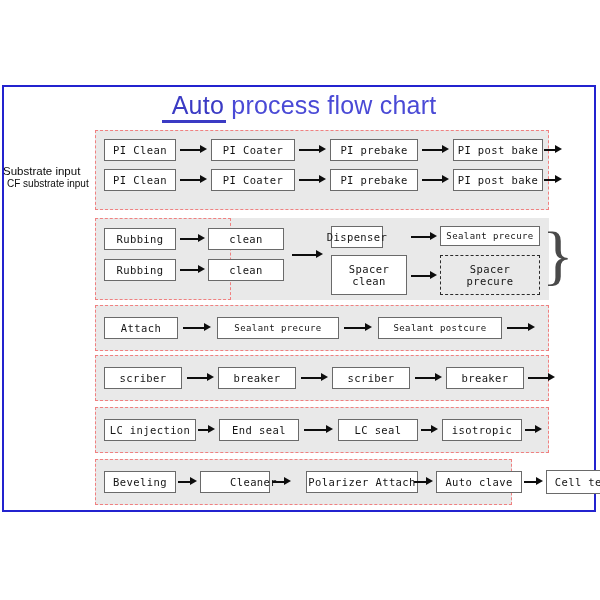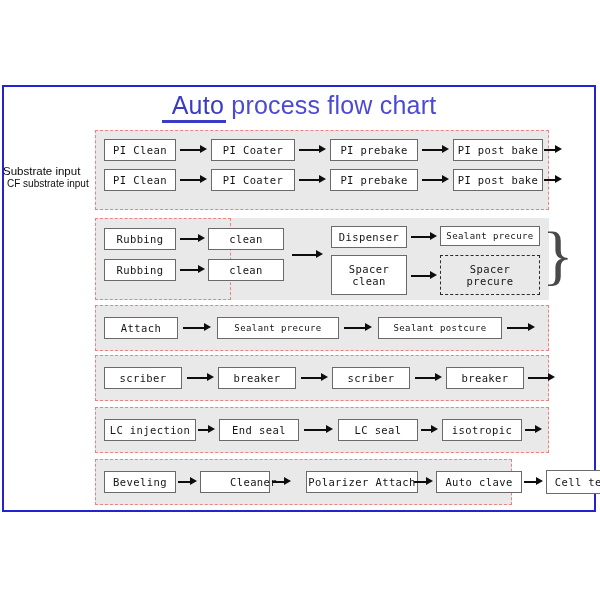--- a/index.html
+++ b/index.html
@@ -142,21 +142,21 @@
       <span class="shaft" style="width:19px;"></span>
         <span class="head" style="left:18px;"></span>
     </div>
     <div class="node" style="left:204px;top:172px;width:76px;height:22px;">clean</div>
 
     <div class="arrow" style="left:288px;top:163px;width:32px;">
       <span class="shaft" style="width:25px;"></span>
         <span class="head" style="left:24px;"></span>
     </div>
 
-    <div class="node" style="left:327px;top:139px;width:76px;height:22px;">Dispenser</div>
+    <div class="node" style="left:327px;top:139px;width:52px;height:22px;">Dispenser</div>
     <div class="arrow" style="left:407px;top:145px;width:26px;">
       <span class="shaft" style="width:20px;"></span>
         <span class="head" style="left:19px;"></span>
     </div>
     <div class="node" style="left:436px;top:139px;width:100px;height:20px;font-size:9px;">Sealant precure</div>
 
     <div class="node two" style="left:327px;top:168px;width:76px;height:40px;">
       <span>Spacer</span>
       <span>clean</span>
     </div>

